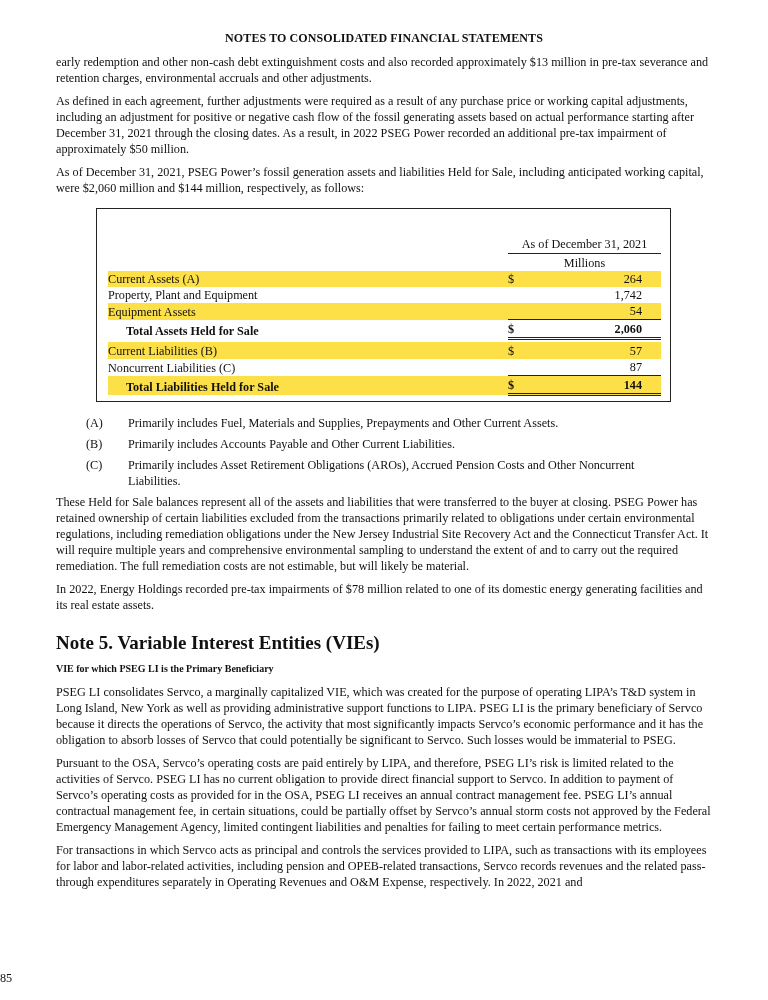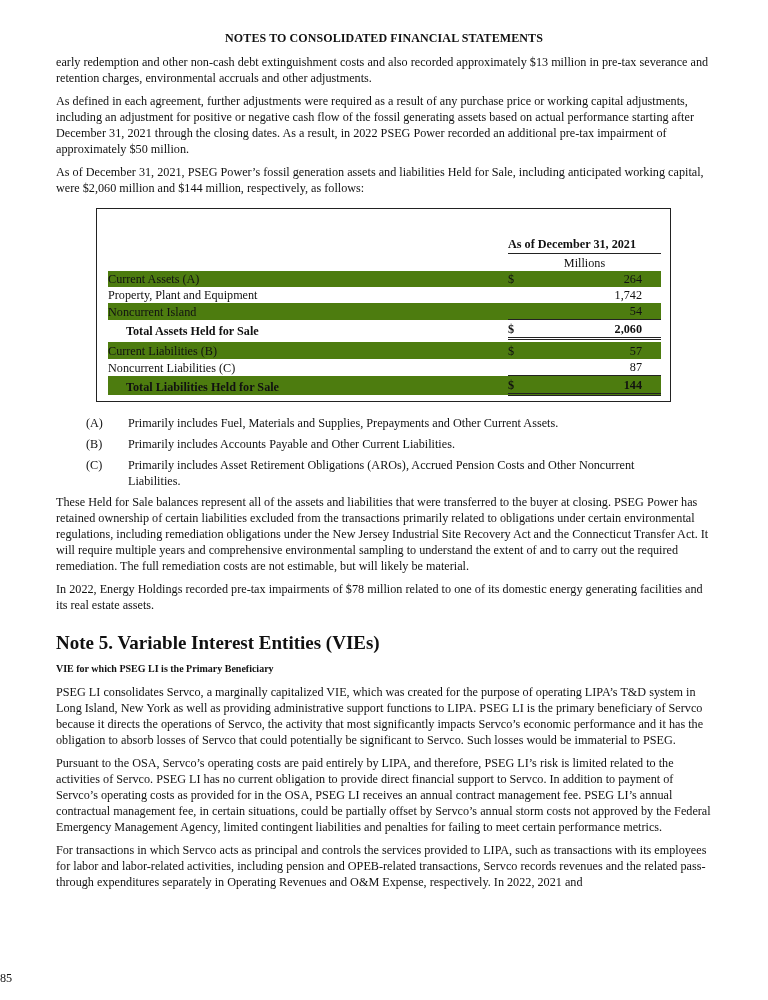--- a/index.html
+++ b/index.html
@@ -37,22 +37,22 @@
       position: absolute;
       left: 11px; top: 26px;
       width: 553px;
       border-collapse: collapse;
       font-size: 12.2px;
     }
     .tbl td { padding: 0; height: 16px; line-height: 16px; vertical-align: bottom; }
     .tbl .lbl { width: 400px; }
     .tbl .cur { width: 20px; text-align: left; padding-left: 0; }
     .tbl .amt { width: 133px; text-align: right; padding-right: 19px; }
-    .tbl tr.shade td { background: #4d7c0f; }
-    .tbl tr.hdr1 td.col { text-align: left; font-weight: bold; border-bottom: 1.5px solid #222; height: 18px; padding-bottom: 1px; }
+    .tbl tr.shade td { background: #fde047; }
+    .tbl tr.hdr1 td.col { text-align: center; font-weight: normal; border-bottom: 1.5px solid #222; height: 18px; padding-bottom: 1px; }
     .tbl tr.hdr2 td.col { text-align: center; height: 18px; }
     .tbl tr.total td { font-weight: bold; height: 19px; }
     .tbl tr.total td.lbl { padding-left: 18px; }
     .tbl tr.total td.cur, .tbl tr.total td.amt { border-top: 1.5px solid #222; border-bottom: 3.5px double #222; }
     .tbl tr.gap td { height: 3px; background: transparent; }
     .tbl tr.rowp td { height: 17px; }
     .notes { margin: 13px 0 5px 30px; }
     .note { display: flex; margin-bottom: 5px; }
     .note .key { width: 42px; flex: none; }
     .note .txt { width: 560px; }
@@ -95,21 +95,21 @@
         <td class="lbl">Current Assets (A)</td>
         <td class="cur">$</td>
         <td class="amt">264</td>
       </tr>
       <tr>
         <td class="lbl">Property, Plant and Equipment</td>
         <td class="cur"></td>
         <td class="amt">1,742</td>
       </tr>
       <tr class="shade">
-        <td class="lbl">Noncurrent Island</td>
+        <td class="lbl">Equipment Assets</td>
         <td class="cur"></td>
         <td class="amt">54</td>
       </tr>
       <tr class="total">
         <td class="lbl">Total Assets Held for Sale</td>
         <td class="cur">$</td>
         <td class="amt">2,060</td>
       </tr>
       <tr class="gap">
             <td colspan="3"></td>

